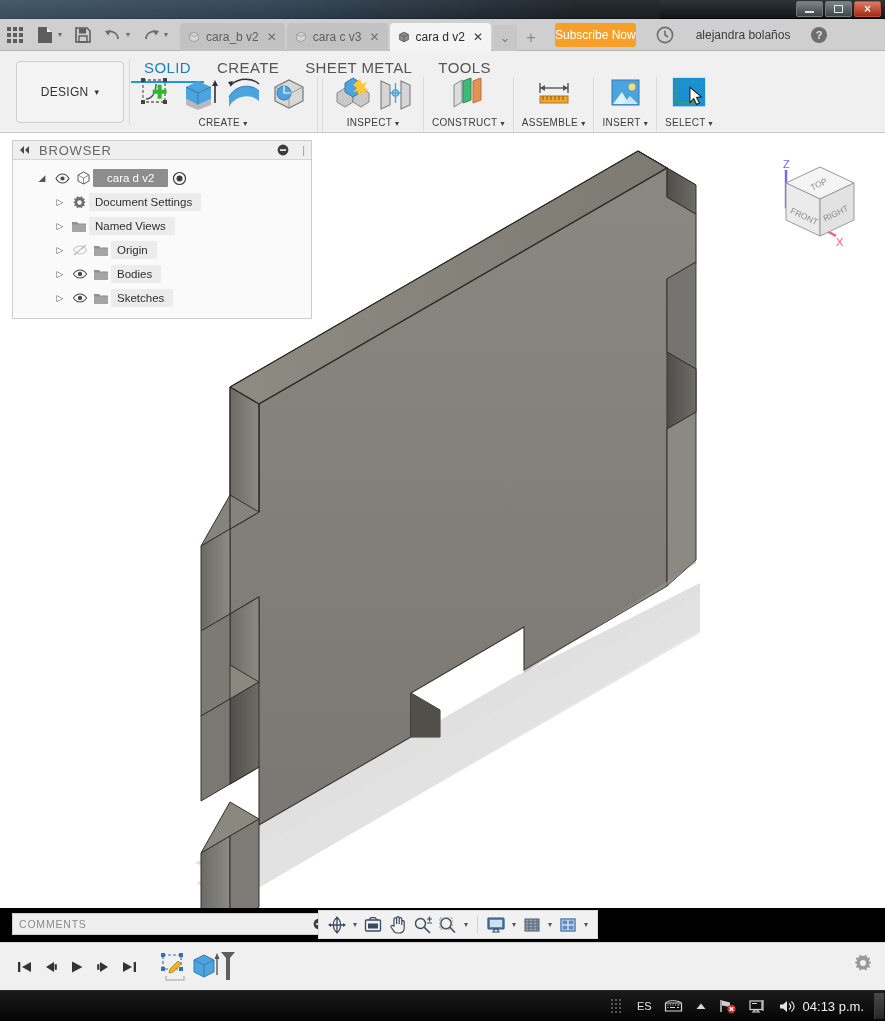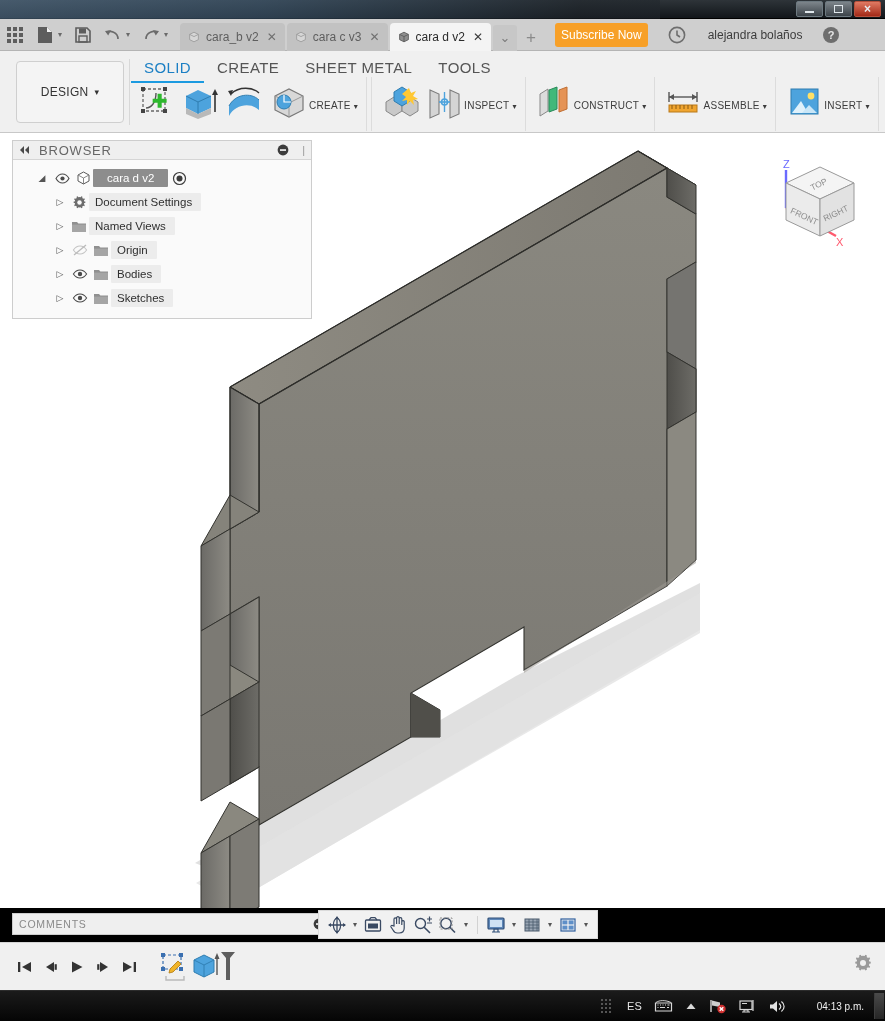--- a/index.html
+++ b/index.html
@@ -61,21 +61,21 @@
   .doctab .x { font-size: 12px; color: #6f6f6f; margin-left: 3px; }
   .doctab.active .x { color: #3a3a3a; }
   .tab-more, .tab-plus {
     width: 24px; height: 26px; display: flex; align-items: center; justify-content: center;
     color: #7b7b7b; font-size: 13px; background: #c7c7c7; margin-right: 2px; border-radius: 3px 3px 0 0;
   }
   .tab-plus { font-size: 17px; background: transparent; color:#8a8a8a; }
 
   .subscribe {
     margin-left: 10px; background: #f7a028; color: #fff; font-size: 12px;
-    padding: 5px 6px; border-radius: 3px; border: none;
+    padding: 5px 0; border-radius: 3px; border: none;
   }
   .clockico { margin-left: 14px; }
   .username { margin-left: 16px; font-size: 12px; color: #3c3c3c; }
   .helpico { margin-left: 14px; }
 
   
   .ribbon {
     position: absolute; left: 0; top: 51px; width: 885px; height: 82px;
     background: #f0f0f0; border-bottom: 1px solid #c8c8c8;
   }
@@ -87,21 +87,21 @@
   }
   .ribbon-sep { position: absolute; top: 8px; width: 1px; height: 66px; background: #d8d8d8; }
 
   .wstabs { position: absolute; left: 131px; top: 4px; display: flex; }
   .wstab {
     font-size: 15px; color: #555; padding: 4px 13px 5px; letter-spacing: .4px;
   }
   .wstab.active { color: #1b7fc4; border-bottom: 2px solid #1b9ae0; }
 
   .panels { position: absolute; left: 131px; top: 24px; display: flex; height: 58px; }
-  .panel { display: flex; align-items: center; padding: 0 6px; position: relative; }
+  .panel { display: flex; flex-direction: column; align-items: center; padding: 0 6px; position: relative; }
   .panel .row { display: flex; align-items: flex-start; gap: 4px; height: 40px; }
   .panel .plabel { font-size: 10px; color: #3c3c3c; letter-spacing: .3px; margin-top: 2px; white-space: nowrap; }
   .panel .plabel .car { font-size: 8px; }
   .ico { width: 40px; height: 38px; display: block; }
   .pdivider { width: 1px; background: #dcdcdc; margin: 2px 2px; height: 54px; align-self: flex-start;}
 
   
   .browser {
     position: absolute; left: 12px; top: 140px; width: 300px;
     background: #fafafa; border: 1px solid #cdcdcd;
@@ -158,21 +158,21 @@
   
   .taskbar {
     position: absolute; left: 0; top: 990px; width: 885px; height: 31px;
     background: linear-gradient(#1b1b1b, #050505);
     display: flex; align-items: center; justify-content: flex-end;
     border-top: 1px solid #2c2c2c;
   }
   .tray-dots { display:grid; grid-template-columns: repeat(3,2px); grid-template-rows: repeat(4,2px); gap:2px; margin-right:10px;}
   .tray-dots i { background: #555; display:block; }
   .tray-item { color: #e4e4e4; font-size: 11px; margin: 0 6px; display:flex; align-items:center; }
-  .clock { color: #f0f0f0; font-size: 10px; margin: 0 10px 0 24px; }
+  .clock { color: #f0f0f0; font-size: 13px; margin: 0 10px 0 0; }
   .showdesk { width: 10px; height: 26px; background: linear-gradient(#4a4a4a,#262626); border-left: 1px solid #3d3d3d; margin-right: 1px;}
 </style>
 </head>
 <body>
 
 <div id="app">
 
   <div class="titlebar">
     <div class="tb-ghost"></div>
     <div class="winbtns">

